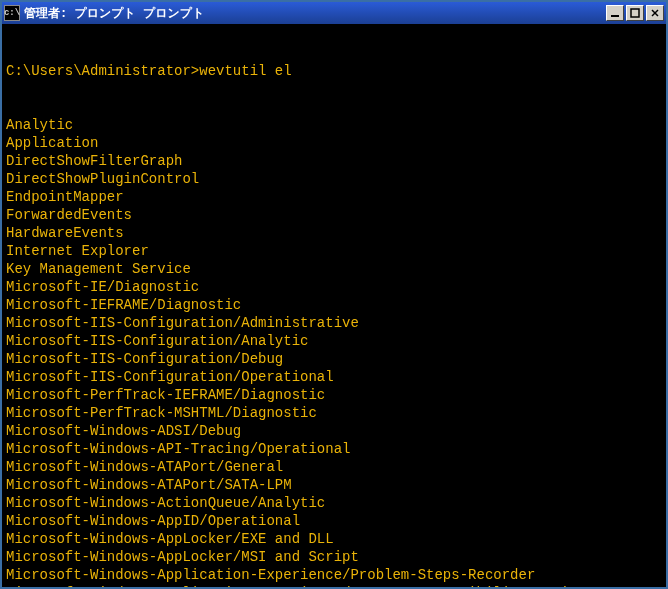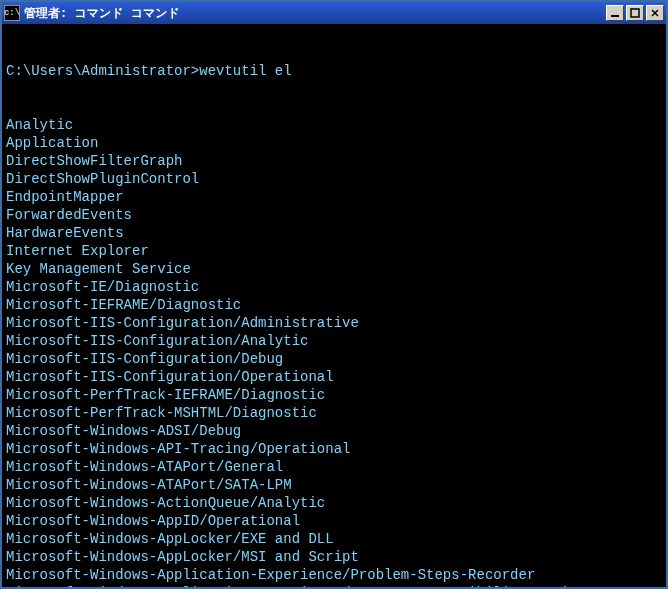--- a/index.html
+++ b/index.html
@@ -37,37 +37,37 @@
     border-right-color: #404040;
     border-bottom-color: #404040;
     display: flex; align-items: center; justify-content: center;
     font-size: 10px; color: #000;
     cursor: default;
   }
   .titlebar .btn svg { width: 10px; height: 10px; }
   .terminal {
     flex: 1;
     background: #000;
-    color: #7dd3fc;
+    color: #eab308;
     font-family: "MS Gothic","Courier New",monospace;
     font-size: 14px;
     line-height: 18px;
     padding: 2px 4px;
     white-space: pre;
     overflow: hidden;
   }
   .terminal .line { height: 18px; }
 </style>
 </head>
 <body>
 
 <div class="window">
   <div class="titlebar">
     <div class="icon">c:\</div>
-    <div class="title">管理者: コマンド コマンド</div>
+    <div class="title">管理者: プロンプト プロンプト</div>
     <div class="controls">
       <div class="btn">
         <svg viewBox="0 0 10 10">
             <rect x="1" y="7" width="8" height="2" fill="#000"></rect>
           </svg>
       </div>
       <div class="btn">
         <svg viewBox="0 0 10 10">
             <rect x="1" y="1" width="8" height="8" fill="none" stroke="#000" stroke-width="1.5"></rect>
           </svg>

